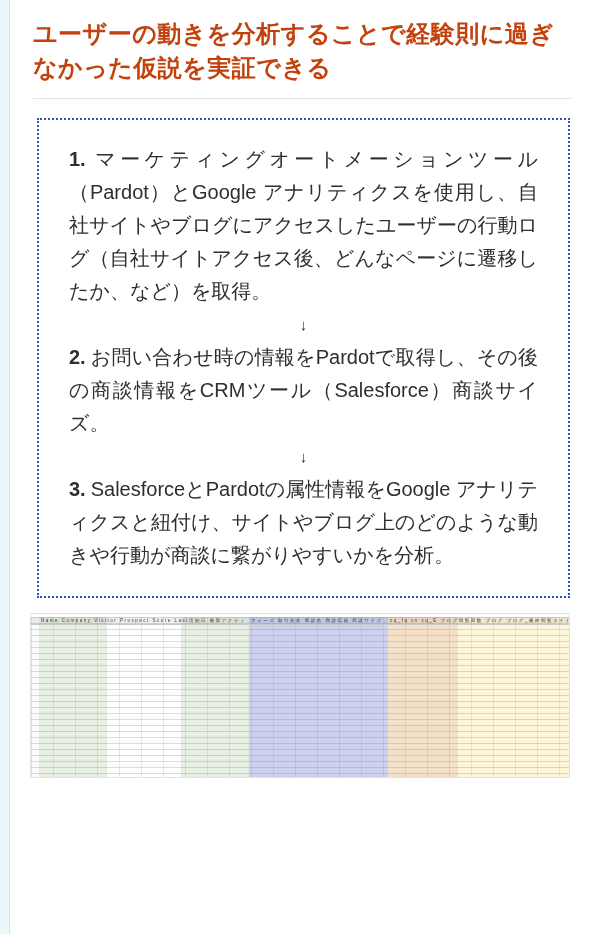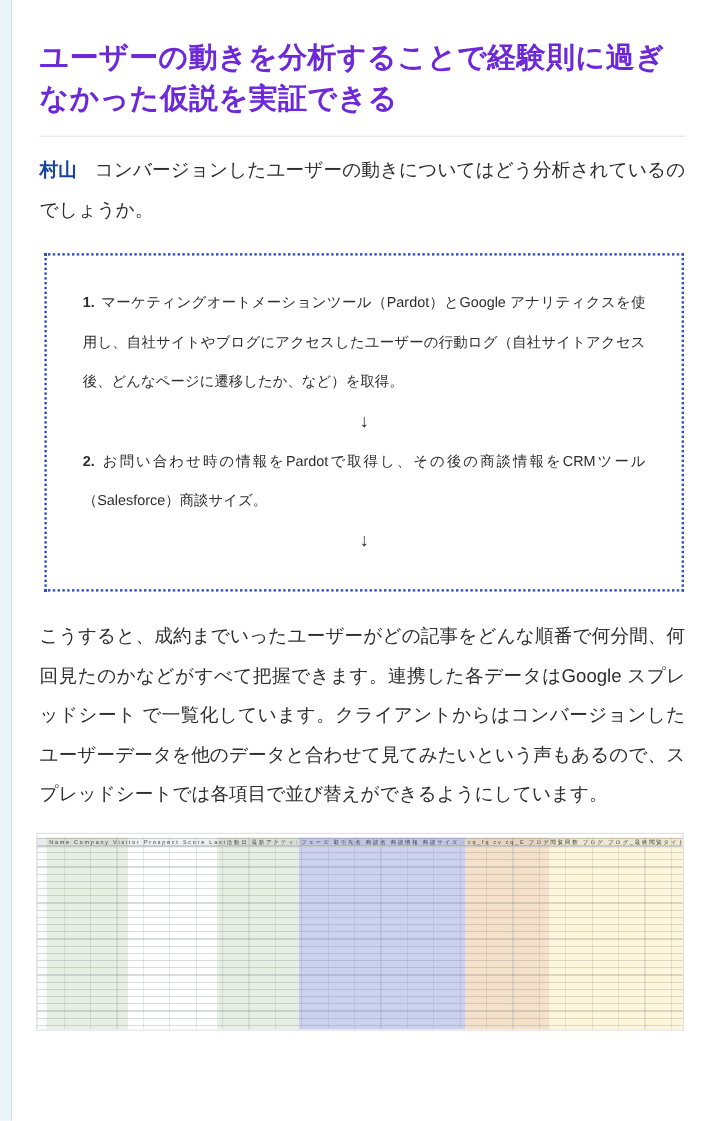--- a/index.html
+++ b/index.html
@@ -22,25 +22,25 @@
     width: 10px; height: 100%;
     background: var(--edge_strip, #eaf6f9);
     border-right: 1px solid #d9e2e5;
   }
   .content {
     position: absolute;
     left: 33px; top: 0;
     width: 538px;
   }
   h1.article-heading {
-    margin-top: 32px;
+    margin-top: 17px;
     font-size: 24px;
     line-height: 34px;
     font-weight: bold;
-    color: #6d28d9;
+    color: #c2410c;
     letter-spacing: 0.5px;
   }
   .heading-divider {
     border: none;
     border-top: 1px solid #e3e3e3;
     margin: 13px 0 0 0;
   }
   p.dialogue, p.body-paragraph {
     font-size: 15.5px;
     line-height: 33px;
@@ -52,21 +52,21 @@
   .speaker { font-weight: bold; margin-right: 0.95em; }
   .speaker-murayama { color: var(--speaker_murayama, #17459c); }
   .speaker-ogawa { color: var(--speaker_ogawa, #c22a22); }
 
   .process-box {
     margin: 19px 1px 0 4px;
     border: 2px dotted var(--box_border, #2f4ec2);
     padding: 23px 30px 24px 30px;
   }
   .process-box p.step {
-    font-size: 12px;
+    font-size: 20px;
     line-height: 33px;
     color: #2e2e2e;
     text-align: justify;
   }
   .process-box p.step b { margin-right: 5px; }
   .process-box .arrow {
     text-align: center;
     font-size: 15px;
     line-height: 33px;
     color: #2e2e2e;
@@ -125,37 +125,36 @@
 
 <div class="page">
   <div class="edge-strip"></div>
 
   <div class="content">
 
     <h1 class="article-heading">ユーザーの動きを分析することで経験則に過ぎなかった仮説を実証できる</h1>
 
     <hr class="heading-divider">
 
-    <p class="dialogue">
-      <span class="speaker speaker-murayama">村山</span><span>コンバージョンしたユーザーの動きについてはどう分析されているのでしょうか。</span>
-    </p>
 
 
     <div class="process-box">
       <p class="step">
         <b>1.</b><span>マーケティングオートメーションツール（Pardot）とGoogle アナリティクスを使用し、自社サイトやブログにアクセスしたユーザーの行動ログ（自社サイトアクセス後、どんなページに遷移したか、など）を取得。</span>
       </p>
       <div class="arrow">↓</div>
       <p class="step">
         <b>2.</b><span>お問い合わせ時の情報をPardotで取得し、その後の商談情報をCRMツール（Salesforce）商談サイズ。</span>
       </p>
       <div class="arrow">↓</div>
+      <p class="step">
+        <b>3.</b><span>SalesforceとPardotの属性情報をGoogle アナリティクスと紐付け、サイトやブログ上のどのような動きや行動が商談に繋がりやすいかを分析。</span>
+      </p>
     </div>
 
-    <p class="body-paragraph">こうすると、成約までいったユーザーがどの記事をどんな順番で何分間、何回見たのかなどがすべて把握できます。連携した各データはGoogle スプレッドシート で一覧化しています。クライアントからはコンバージョンしたユーザーデータを他のデータと合わせて見てみたいという声もあるので、スプレッドシートでは各項目で並び替えができるようにしています。</p>
 
     <figure class="sheet-figure">
       <div class="sheet">
         <div class="band band-rownum"></div>
         <div class="band band-g1"></div>
         <div class="band band-ids"></div>
         <div class="band band-g2"></div>
         <div class="band band-purple"></div>
         <div class="band band-peach"></div>
         <div class="band band-cream"></div>

